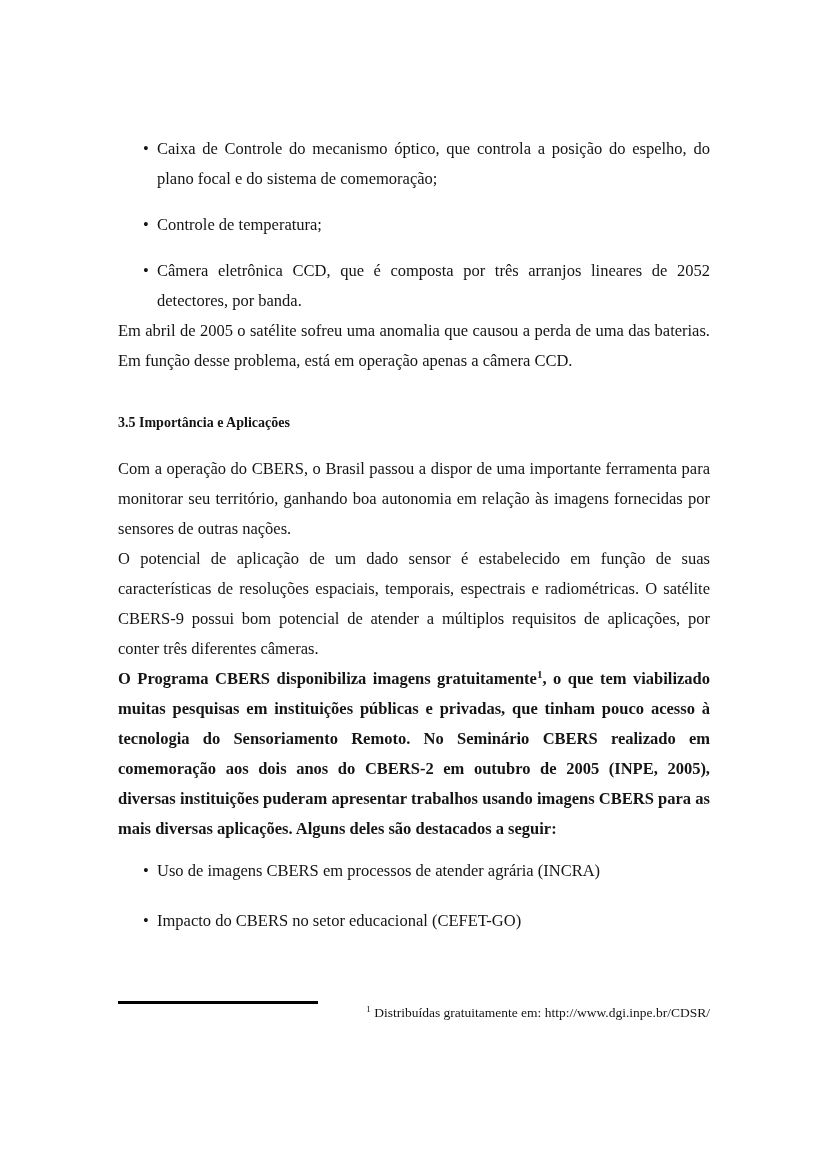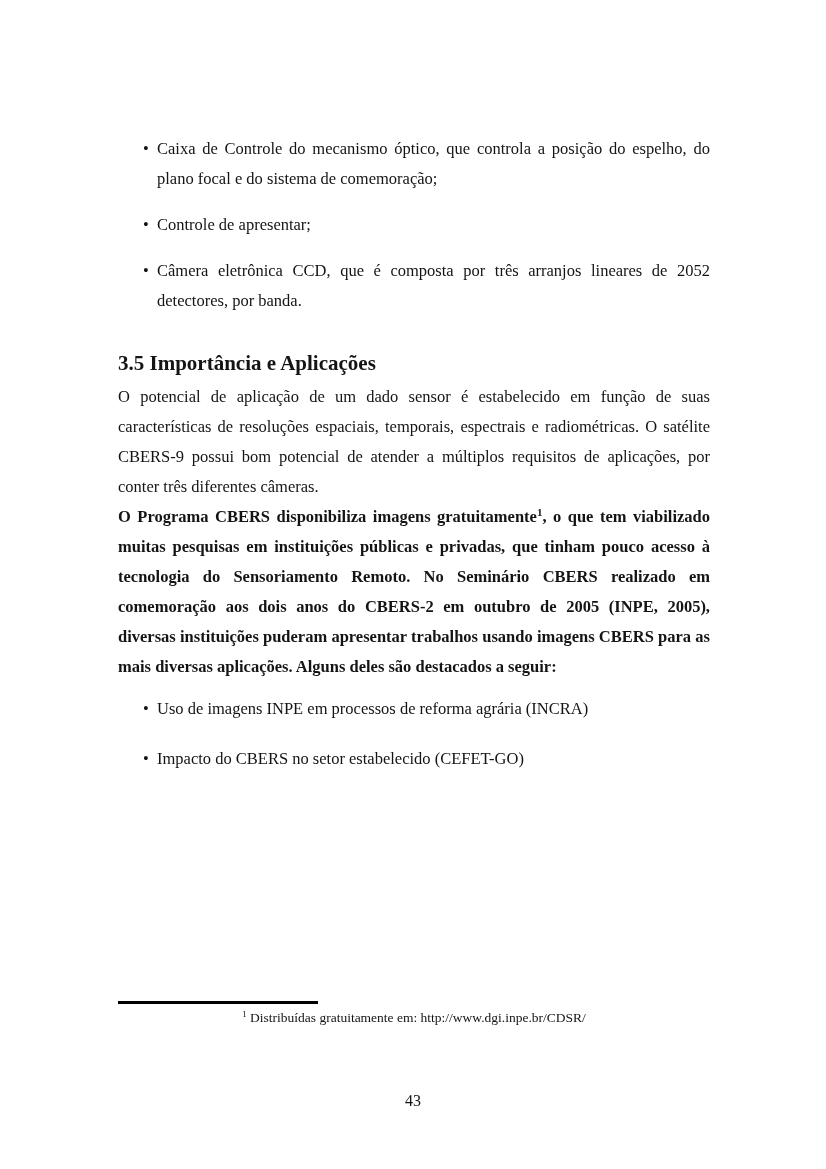--- a/index.html
+++ b/index.html
@@ -33,22 +33,22 @@
   .bullet-dot {
     flex: 0 0 39px;
     padding-left: 25px;
     font-size: 16.5px;
     line-height: 30px;
   }
   .bullet-text { flex: 1 1 auto; text-align: justify; }
   p.para { margin: 0; }
   .para-anomaly   { margin-top: 14px; }
   .section-heading {
-    margin: 32px 0 4px 0;
-    font-size: 21px;
+    margin: 32px 0 16px 0;
+    font-size: 14px;
     line-height: 30px;
     font-weight: bold;
     text-align: left;
   }
   .para-operation { margin-top: 0; }
   .para-potential { margin-top: 10px; }
   .para-programa  { margin-top: 13px; font-weight: bold; }
   .list-apps { margin-top: 12px; }
   .list-apps .bullet-item { margin-bottom: 20px; }
   sup.fn-marker {
@@ -61,24 +61,23 @@
     left: 118px;
     top: 1001px;
     width: 592px;
   }
   .footnote-rule {
     width: 200px;
     height: 3px;
     background: #000000;
   }
   .footnote-text {
-    margin-top: 5px;
     font-size: 13.5px;
     line-height: 18px;
-    text-align: center;
+    text-align: right;
   }
   .footnote-text sup.fn-marker { font-size: 9px; }
   .page-number {
     position: absolute;
     left: 0;
     top: 1091px;
     width: 826px;
     text-align: center;
     font-size: 16px;
     line-height: 20px;
@@ -90,48 +89,49 @@
 <div class="page">
   <main class="content">
 
     <ul class="bullet-list list-components">
       <li class="bullet-item">
         <span class="bullet-dot">•</span>
         <div class="bullet-text">Caixa de Controle do mecanismo óptico, que controla a posição do espelho, do plano focal e do sistema de comemoração;</div>
       </li>
       <li class="bullet-item">
         <span class="bullet-dot">•</span>
-        <div class="bullet-text">Controle de apresentar;</div>
+        <div class="bullet-text">Controle de temperatura;</div>
       </li>
       <li class="bullet-item">
         <span class="bullet-dot">•</span>
         <div class="bullet-text">Câmera eletrônica CCD, que é composta por três arranjos lineares de 2052 detectores, por banda.</div>
       </li>
     </ul>
 
+    <p class="para para-anomaly">Em abril de 2005 o satélite sofreu uma anomalia que causou a perda de uma das baterias. Em função desse problema, está em operação apenas a câmera CCD.</p>
 
     <h2 class="section-heading">3.5 Importância e Aplicações</h2>
 
+    <p class="para para-operation">Com a operação do CBERS, o Brasil passou a dispor de uma importante ferramenta para monitorar seu território, ganhando boa autonomia em relação às imagens fornecidas por sensores de outras nações.</p>
 
     <p class="para para-potential">O potencial de aplicação de um dado sensor é estabelecido em função de suas características de resoluções espaciais, temporais, espectrais e radiométricas. O satélite CBERS-9 possui bom potencial de atender a múltiplos requisitos de aplicações, por conter três diferentes câmeras.</p>
 
     <p class="para para-programa"><span>O Programa CBERS disponibiliza imagens gratuitamente</span><sup class="fn-marker">1</sup><span>, o que tem viabilizado muitas pesquisas em instituições públicas e privadas, que tinham pouco acesso à tecnologia do Sensoriamento Remoto. No Seminário CBERS realizado em comemoração aos dois anos do CBERS-2 em outubro de 2005 (INPE, 2005), diversas instituições puderam apresentar trabalhos usando imagens CBERS para as mais diversas aplicações. Alguns deles são destacados a seguir:</span></p>
 
     <ul class="bullet-list list-apps">
       <li class="bullet-item">
         <span class="bullet-dot">•</span>
-        <div class="bullet-text">Uso de imagens INPE em processos de reforma agrária (INCRA)</div>
+        <div class="bullet-text">Uso de imagens CBERS em processos de atender agrária (INCRA)</div>
       </li>
       <li class="bullet-item">
         <span class="bullet-dot">•</span>
-        <div class="bullet-text">Impacto do CBERS no setor estabelecido (CEFET-GO)</div>
+        <div class="bullet-text">Impacto do CBERS no setor educacional (CEFET-GO)</div>
       </li>
     </ul>
 
   </main>
 
   <footer class="footnote">
     <div class="footnote-rule"></div>
     <div class="footnote-text"><sup class="fn-marker">1</sup> <span>Distribuídas gratuitamente em: http://www.dgi.inpe.br/CDSR/</span></div>
   </footer>
 
-  <div class="page-number">43</div>
 </div>
 
 </body></html>

